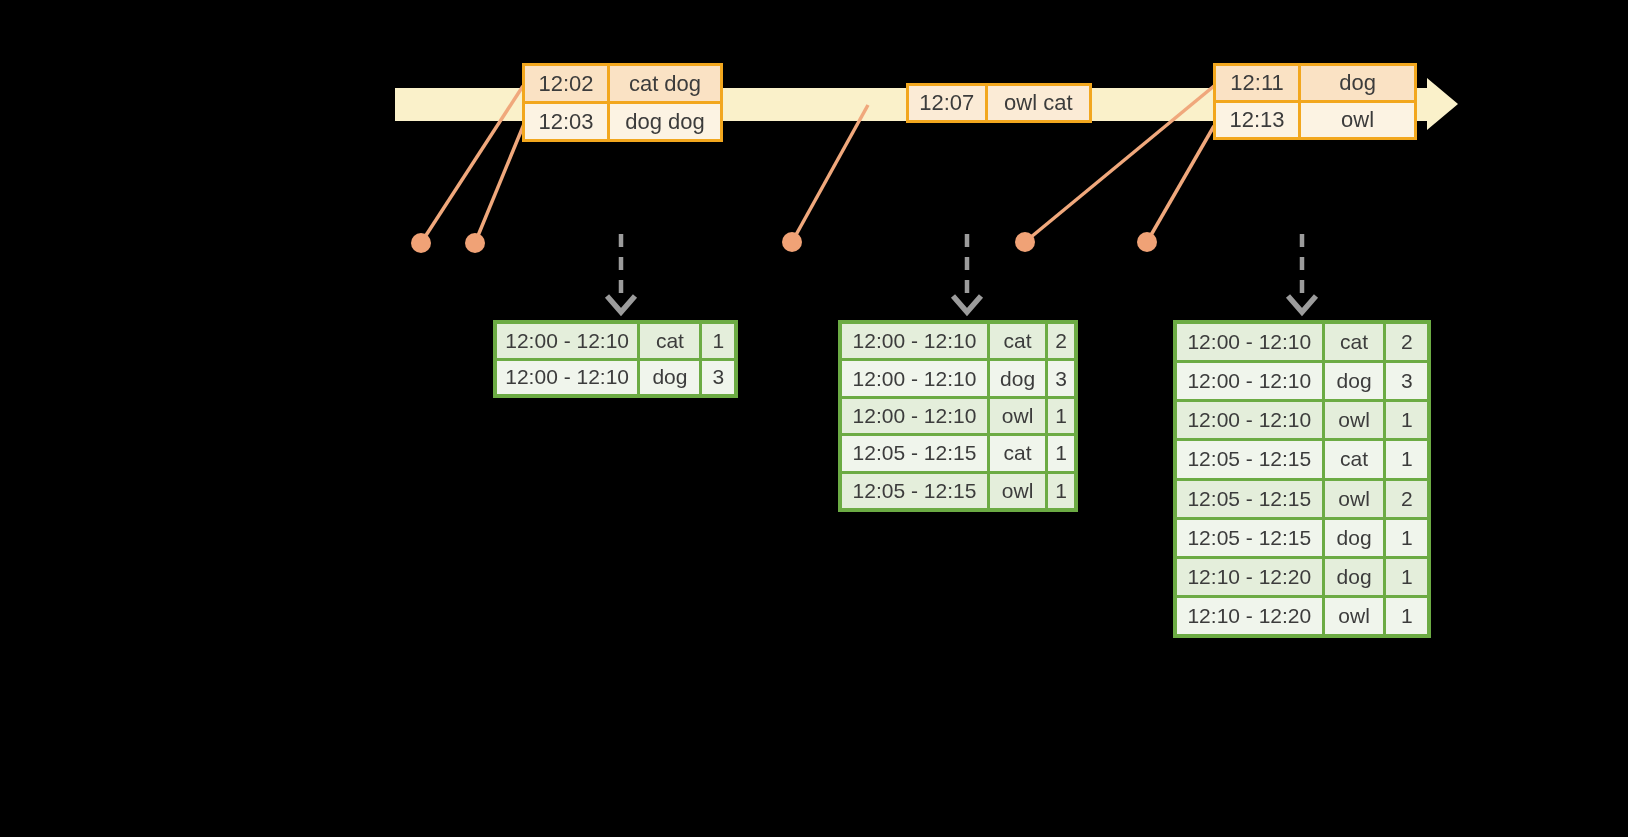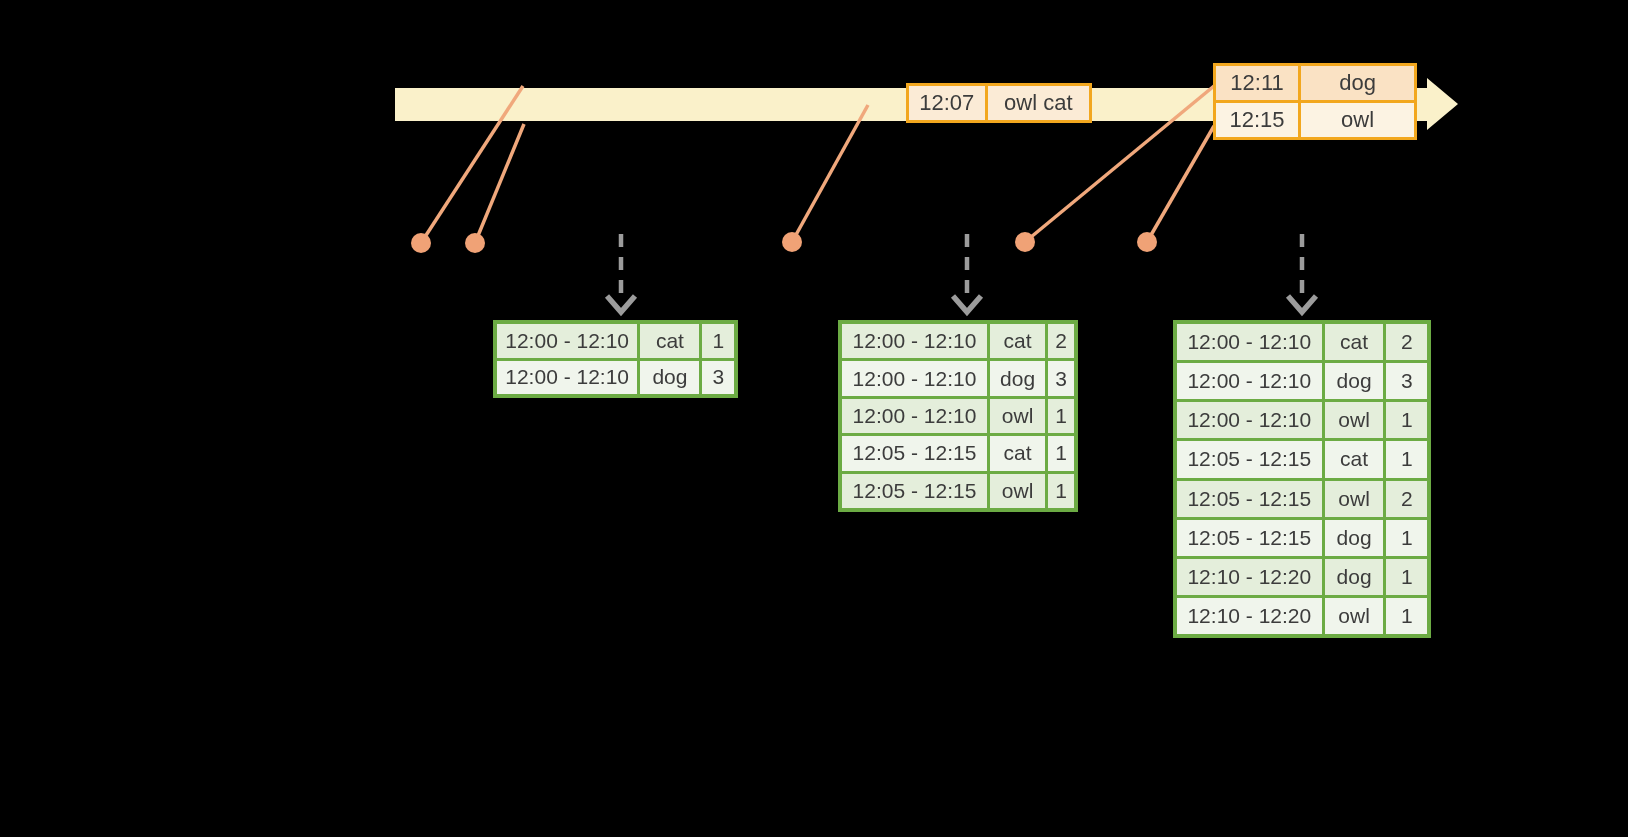--- a/index.html
+++ b/index.html
@@ -61,30 +61,36 @@
     <g stroke="#9C9C9C" fill="none">
       <line x1="967" y1="234" x2="967" y2="294" stroke-width="4.5" stroke-dasharray="13 10"></line>
       <polyline points="953,296 967,312 981,296" stroke-width="5.5"></polyline>
     </g>
     <g stroke="#9C9C9C" fill="none">
       <line x1="1302" y1="234" x2="1302" y2="294" stroke-width="4.5" stroke-dasharray="13 10"></line>
       <polyline points="1288,296 1302,312 1316,296" stroke-width="5.5"></polyline>
     </g>
   </svg>
 
+  <div class="otable" style="left:522px;top:63px;width:201px;height:79px;grid-template-columns:82fr 110fr;grid-template-rows:1fr 1fr">
+    <div class="ocell o-dark">12:02</div>
+    <div class="ocell o-dark">cat dog</div>
+    <div class="ocell o-light">12:03</div>
+    <div class="ocell o-light">dog dog</div>
+  </div>
 
   <div class="otable" style="left:906px;top:83px;width:186px;height:40px;grid-template-columns:82fr 110fr;grid-template-rows:1fr">
     <div class="ocell o-mid">12:07</div>
     <div class="ocell o-mid">owl cat</div>
   </div>
 
   <div class="otable" style="left:1213px;top:63px;width:204px;height:77px;grid-template-columns:72fr 99fr;grid-template-rows:1fr 1fr">
     <div class="ocell o-dark">12:11</div>
     <div class="ocell o-dark">dog</div>
-    <div class="ocell o-light">12:15</div>
+    <div class="ocell o-light">12:13</div>
     <div class="ocell o-light">owl</div>
   </div>
 
   <div class="gtable" style="left:493px;top:320px;width:245px;height:78px;grid-template-columns:147fr 62fr 33fr">
     <div class="gcell g-dark">12:00 - 12:10</div>
     <div class="gcell g-dark">cat</div>
     <div class="gcell g-dark">1</div>
     <div class="gcell g-light">12:00 - 12:10</div>
     <div class="gcell g-light">dog</div>
     <div class="gcell g-light">3</div>

